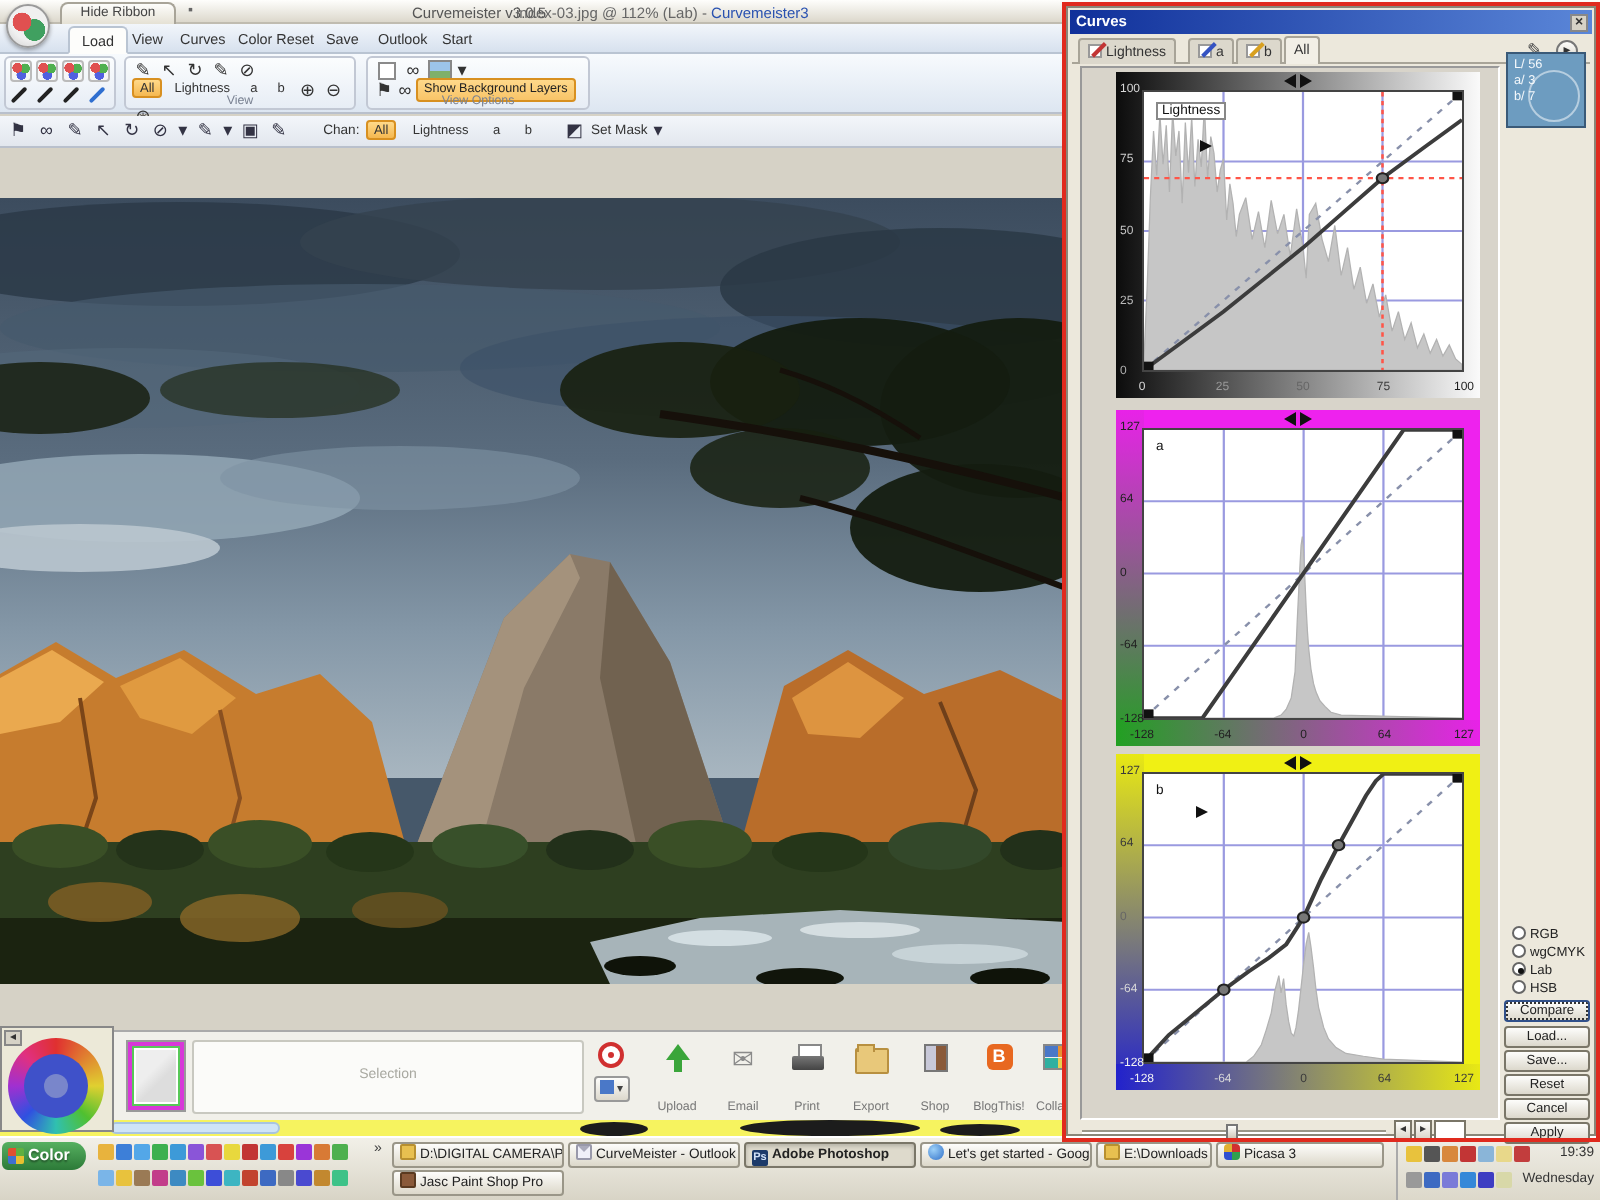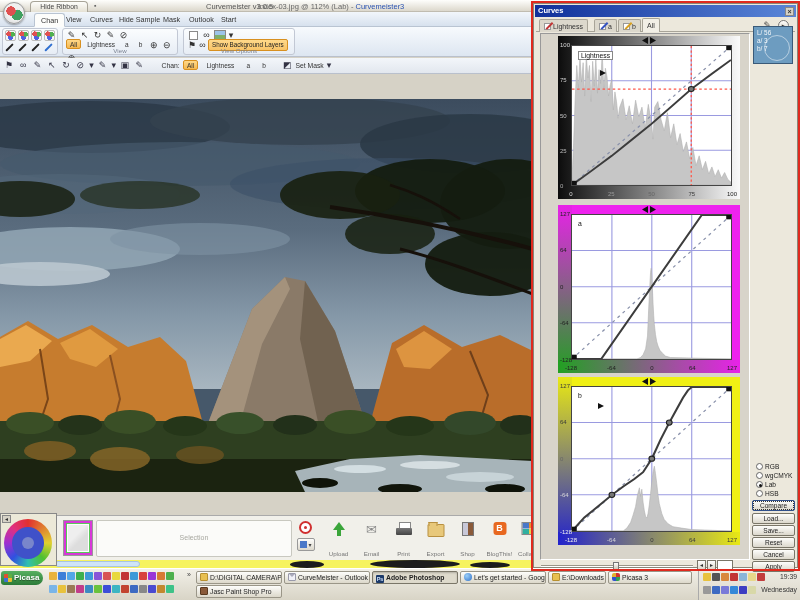--- a/index.html
+++ b/index.html
@@ -172,25 +172,25 @@
 
   <div class="abs titlebar">
     <span class="title-app">Curvemeister v3.0.5</span>
     <span class="title-doc"><span>index-03.jpg @ 112% (Lab) - </span><span class="title-link">Curvemeister3</span></span>
   </div>
   <div class="abs logo"></div>
   <div class="abs hideribbon">Hide Ribbon</div>
   <div class="abs menudot">▪</div>
 
   <div class="abs tabrow">
-    <span class="rtab sel" style="left:34px">Chan</span>
+    <span class="rtab sel" style="left:34px">Load</span>
     <span class="rtab" style="left:60px">View</span>
     <span class="rtab" style="left:84px">Curves</span>
-    <span class="rtab" style="left:113px">Hide Sample</span>
-    <span class="rtab" style="left:157px">Mask</span>
+    <span class="rtab" style="left:113px">Color Reset</span>
+    <span class="rtab" style="left:157px">Save</span>
     <span class="rtab" style="left:183px">Outlook</span>
     <span class="rtab" style="left:215px">Start</span>
   </div>
 
   <div class="abs ribbon">
     <div class="rgroup" style="left:2px;width:56px">
       <div style="padding:0 1px">
         <span class="cicon"></span><span class="cicon"></span><span class="cicon"></span><span class="cicon"></span>
         <span class="pen"></span><span class="pen"></span><span class="pen"></span><span class="pen blue"></span>
       </div>
@@ -348,21 +348,21 @@
     <div class="blob" style="left:370px;top:0;width:90px;height:8px"></div>
     <div class="blob" style="left:470px;top:2px;width:40px;height:6px"></div>
   </div>
 
   <div class="abs wheelwin">
     <div class="back">◂</div>
     <div class="wheel"></div>
   </div>
 
   <div class="abs taskbar">
-    <div class="startbtn">Picasa</div>
+    <div class="startbtn">Color</div>
     <div class="qlrow" style="top:2px"><span class="qi" style="background: rgb(232, 179, 61);"></span><span class="qi" style="background: rgb(61, 127, 216);"></span><span class="qi" style="background: rgb(83, 167, 232);"></span><span class="qi" style="background: rgb(61, 176, 78);"></span><span class="qi" style="background: rgb(61, 154, 216);"></span><span class="qi" style="background: rgb(138, 85, 216);"></span><span class="qi" style="background: rgb(216, 83, 83);"></span><span class="qi" style="background: rgb(232, 216, 61);"></span><span class="qi" style="background: rgb(194, 53, 53);"></span><span class="qi" style="background: rgb(61, 154, 216);"></span><span class="qi" style="background: rgb(216, 66, 61);"></span><span class="qi" style="background: rgb(154, 53, 216);"></span><span class="qi" style="background: rgb(216, 122, 53);"></span><span class="qi" style="background: rgb(78, 176, 78);"></span></div>
     <div class="qlrow" style="top:15px"><span class="qi" style="background: rgb(122, 181, 232);"></span><span class="qi" style="background: rgb(232, 194, 61);"></span><span class="qi" style="background: rgb(154, 122, 85);"></span><span class="qi" style="background: rgb(194, 61, 138);"></span><span class="qi" style="background: rgb(61, 138, 194);"></span><span class="qi" style="background: rgb(106, 194, 61);"></span><span class="qi" style="background: rgb(61, 78, 216);"></span><span class="qi" style="background: rgb(61, 181, 194);"></span><span class="qi" style="background: rgb(194, 68, 47);"></span><span class="qi" style="background: rgb(61, 106, 194);"></span><span class="qi" style="background: rgb(136, 136, 136);"></span><span class="qi" style="background: rgb(74, 74, 208);"></span><span class="qi" style="background: rgb(194, 136, 47);"></span><span class="qi" style="background: rgb(61, 194, 136);"></span></div>
     <div class="qlmore">»</div>
     <div class="tkb" style="left:196px;top:2px;width:86px"><span class="tico folder"></span><span>D:\DIGITAL CAMERA\Ph...</span></div>
     <div class="tkb" style="left:284px;top:2px;width:86px"><span class="tico envelope"></span><span>CurveMeister - Outlook E...</span></div>
     <div class="tkb active" style="left:372px;top:2px;width:86px"><span class="tico photoshop">Ps</span><span>Adobe Photoshop</span></div>
     <div class="tkb" style="left:460px;top:2px;width:86px"><span class="tico browser"></span><span>Let's get started - Googl...</span></div>
     <div class="tkb" style="left:548px;top:2px;width:58px"><span class="tico folder"></span><span>E:\Downloads</span></div>
     <div class="tkb" style="left:608px;top:2px;width:84px"><span class="tico picasa"></span><span>Picasa 3</span></div>
     <div class="tkb" style="left:196px;top:16px;width:86px"><span class="tico psp"></span><span>Jasc Paint Shop Pro</span></div>

